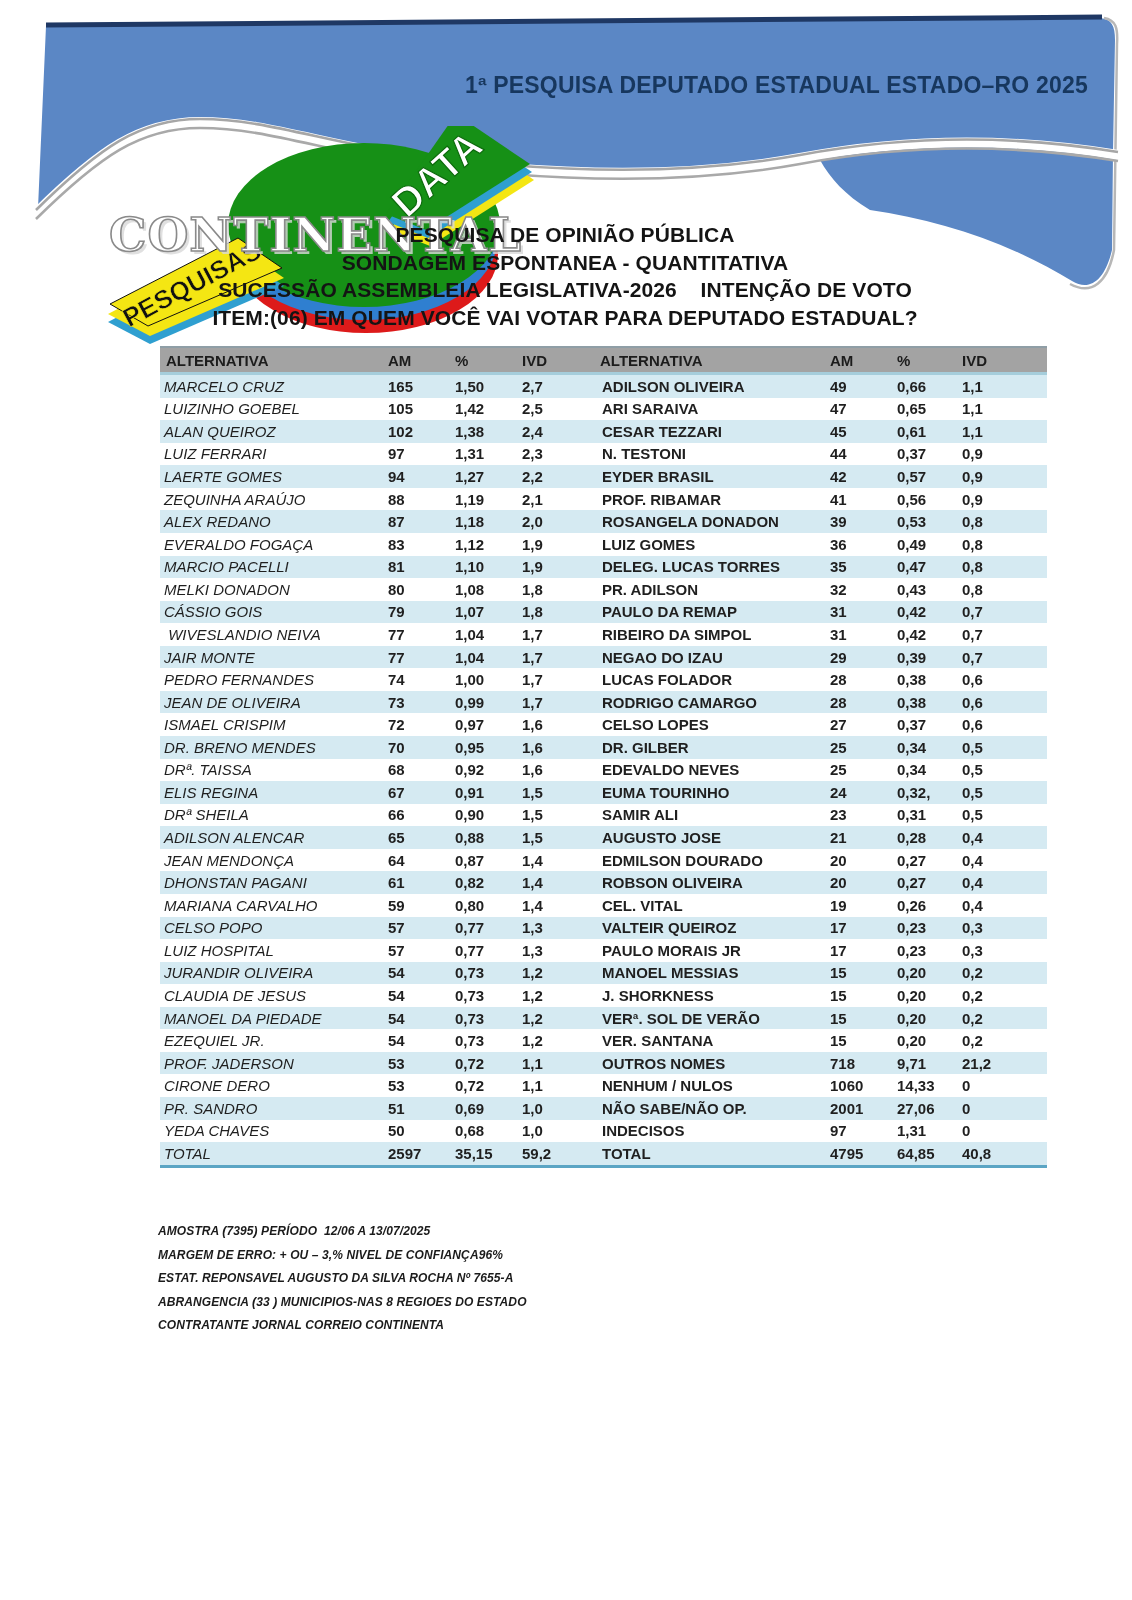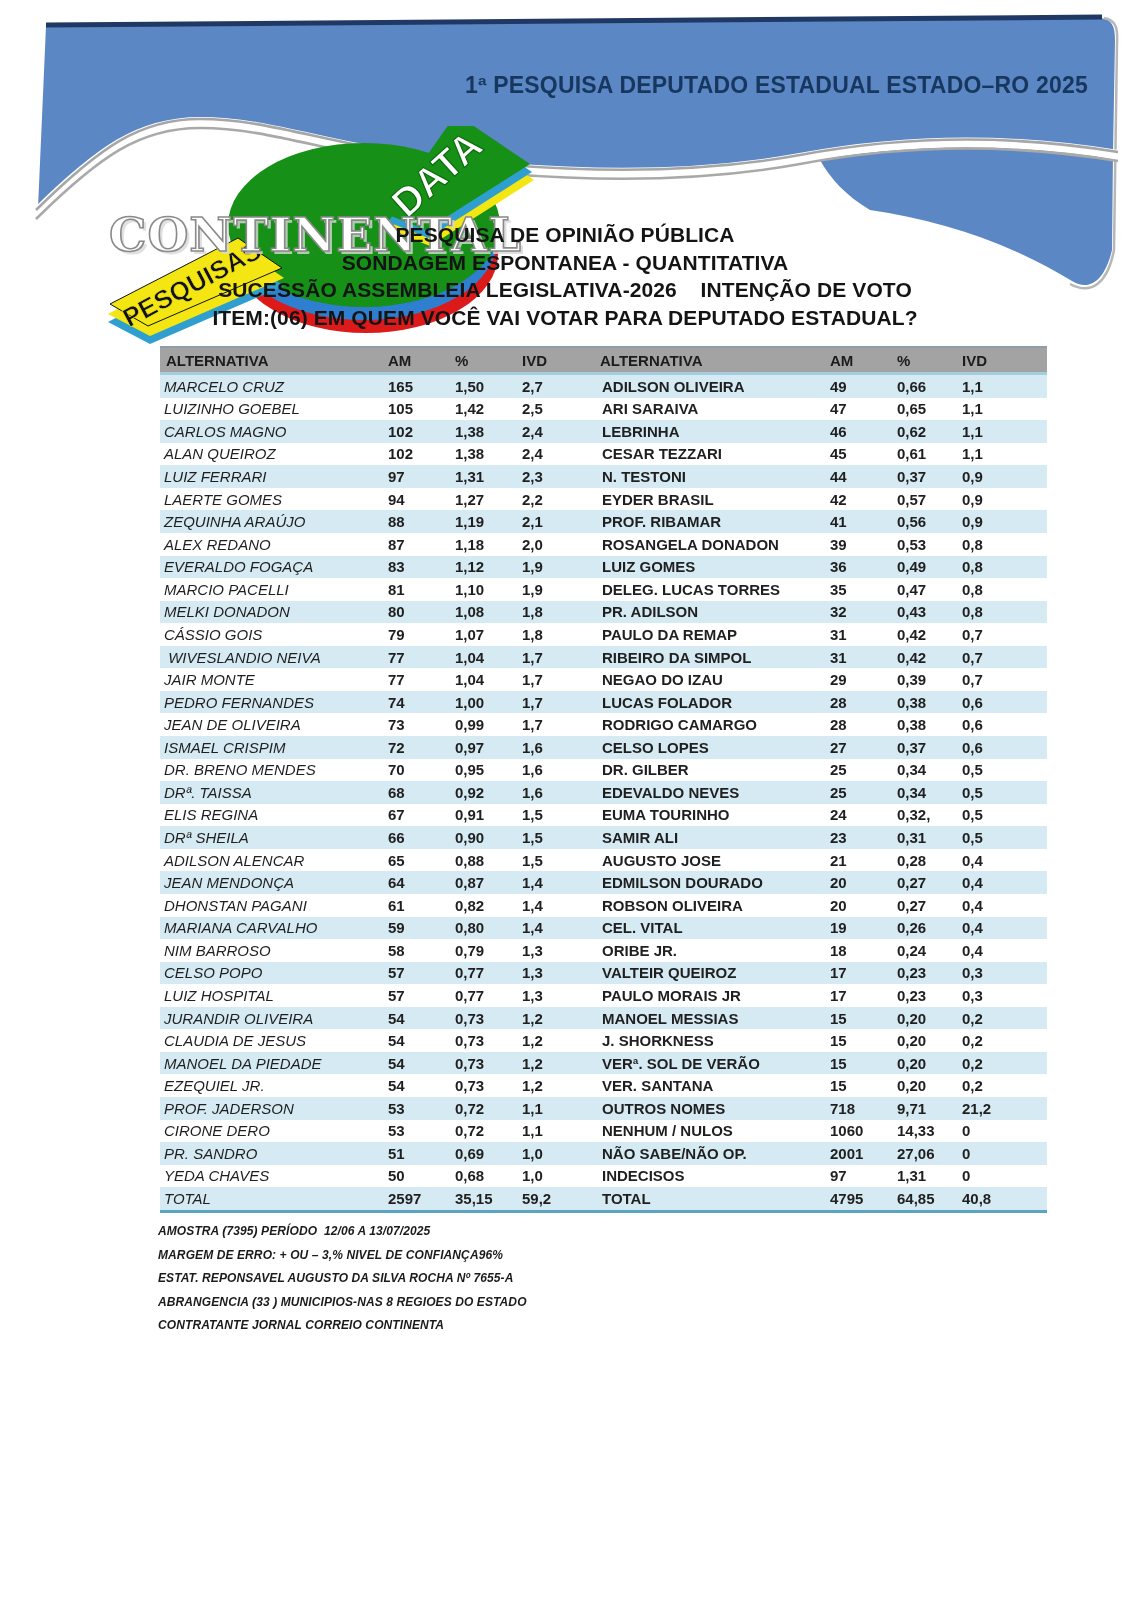--- a/index.html
+++ b/index.html
@@ -146,30 +146,20 @@
             <td class="c0">LUIZINHO GOEBEL</td>
             <td class="c1">105</td>
             <td class="c2">1,42</td>
             <td class="c3">2,5</td>
             <td class="c4">ARI SARAIVA</td>
             <td class="c5">47</td>
             <td class="c6">0,65</td>
             <td class="c7">1,1</td>
           </tr>
           <tr>
-            <td class="c0">CARLOS MAGNO</td>
-            <td class="c1">102</td>
-            <td class="c2">1,38</td>
-            <td class="c3">2,4</td>
-            <td class="c4">LEBRINHA</td>
-            <td class="c5">46</td>
-            <td class="c6">0,62</td>
-            <td class="c7">1,1</td>
-          </tr>
-          <tr>
             <td class="c0">ALAN QUEIROZ</td>
             <td class="c1">102</td>
             <td class="c2">1,38</td>
             <td class="c3">2,4</td>
             <td class="c4">CESAR TEZZARI</td>
             <td class="c5">45</td>
             <td class="c6">0,61</td>
             <td class="c7">1,1</td>
           </tr>
           <tr>
@@ -376,30 +366,20 @@
             <td class="c0">MARIANA CARVALHO</td>
             <td class="c1">59</td>
             <td class="c2">0,80</td>
             <td class="c3">1,4</td>
             <td class="c4">CEL. VITAL</td>
             <td class="c5">19</td>
             <td class="c6">0,26</td>
             <td class="c7">0,4</td>
           </tr>
           <tr>
-            <td class="c0">NIM BARROSO</td>
-            <td class="c1">58</td>
-            <td class="c2">0,79</td>
-            <td class="c3">1,3</td>
-            <td class="c4">ORIBE JR.</td>
-            <td class="c5">18</td>
-            <td class="c6">0,24</td>
-            <td class="c7">0,4</td>
-          </tr>
-          <tr>
             <td class="c0">CELSO POPO</td>
             <td class="c1">57</td>
             <td class="c2">0,77</td>
             <td class="c3">1,3</td>
             <td class="c4">VALTEIR QUEIROZ</td>
             <td class="c5">17</td>
             <td class="c6">0,23</td>
             <td class="c7">0,3</td>
           </tr>
           <tr>

